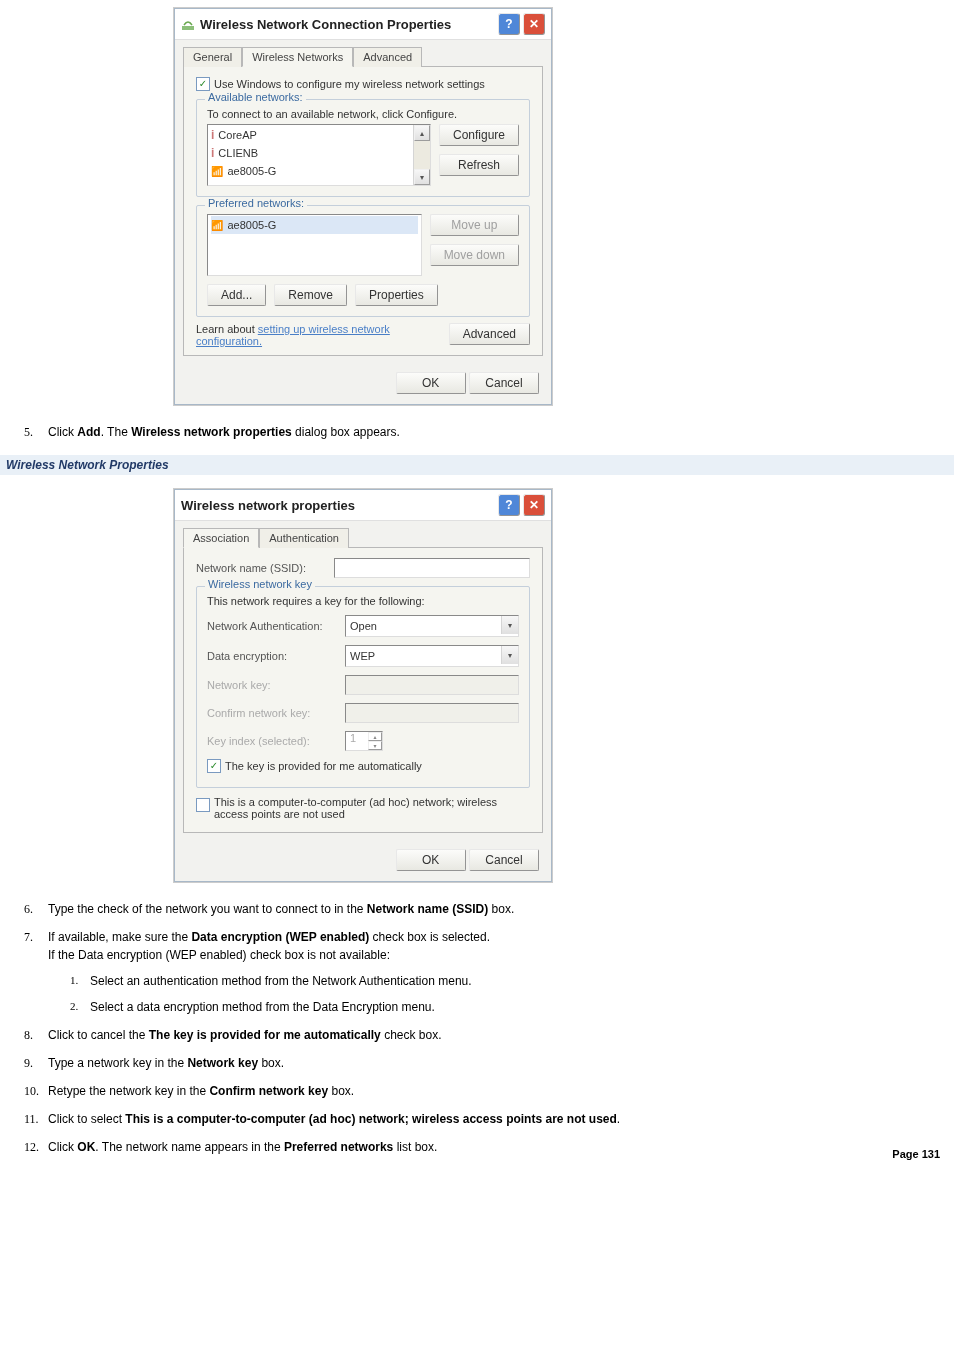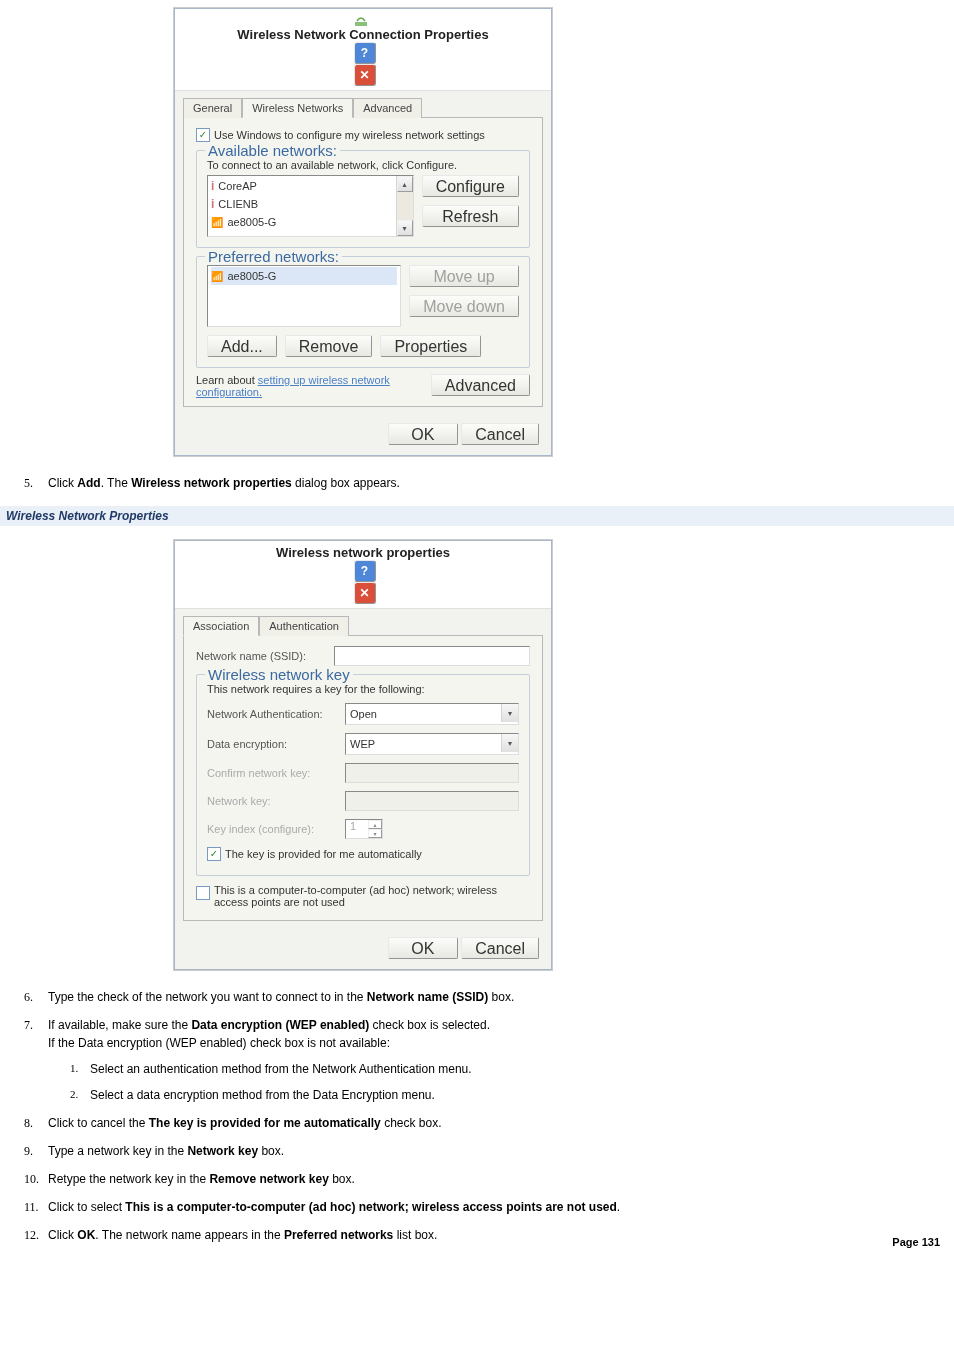--- a/index.html
+++ b/index.html
@@ -17,21 +17,20 @@
     border: 1px solid #a8b8c8;
     background: #f2f2ef;
     box-shadow: 0 0 0 1px #ccc;
   }
   .titlebar {
     display: flex;
     align-items: center;
     padding: 4px 6px;
     background: #fff;
     border-bottom: 1px solid #e0e0e0;
-    flex-direction: column;
   }
   .titlebar .icon {
     width: 14px;
     height: 14px;
     margin-right: 5px;
     display:inline-flex;
     align-items:center;
     justify-content:center;
   }
   .titlebar .title {
@@ -95,21 +94,21 @@
     padding: 8px 10px 10px 10px;
     position: relative;
   }
   .groupbox .legend {
     position: absolute;
     top: -9px;
     left: 8px;
     padding: 0 3px;
     background: #f5f5f0;
     color: #3b6aa0;
-    font-size: 15px;
+    font-size: 11px;
   }
   .checkbox-row {
     display: flex;
     align-items: center;
     gap: 4px;
     margin-bottom: 4px;
   }
   .chk {
     width: 12px;
     height: 12px;
@@ -158,21 +157,21 @@
     height: 18px;
     font-size: 11px;
     color: #333;
   }
   .list-item.sel { background: #dbe7f6; }
   .btn {
     border: 1px outset #e8e8e8;
     background: linear-gradient(#fcfcfa,#e8e8e2);
     padding: 2px 13px;
     font-family: Tahoma, sans-serif;
-    font-size: 16px;
+    font-size: 12px;
     color: #333;
     border-radius: 2px;
     height: 22px;
     box-sizing: border-box;
   }
   .btn.disabled { color: #a0a0a0; }
   .btncol {
     display: flex;
     flex-direction: column;
     gap: 8px;
@@ -399,29 +398,29 @@
         </div>
       </div>
       <div class="formrow">
         <label>Data encryption:</label>
         <div class="combo">
           <span>WEP</span>
           <span class="caret">▾</span>
         </div>
       </div>
       <div class="formrow dis">
+        <label>Network key:</label>
+        <div class="input" style="background:#f0f0ea;"></div>
+      </div>
+      <div class="formrow dis">
         <label>Confirm network key:</label>
         <div class="input" style="background:#f0f0ea;"></div>
       </div>
       <div class="formrow dis">
-        <label>Network key:</label>
-        <div class="input" style="background:#f0f0ea;"></div>
-      </div>
-      <div class="formrow dis">
-        <label>Key index (configure):</label>
+        <label>Key index (selected):</label>
         <div class="spin">
           <span class="val">1</span>
           <div class="spbtn">
               <div>▴</div>
               <div>▾</div>
             </div>
         </div>
       </div>
       <div class="checkbox-row">
         <span class="chk">✓</span>
@@ -456,21 +455,21 @@
   <li>
     <span class="step-num">8.</span>
     <span>Click to cancel the </span><b>The key is provided for me automatically</b><span> check box.</span>
   </li>
   <li>
     <span class="step-num">9.</span>
     <span>Type a network key in the </span><b>Network key</b><span> box.</span>
   </li>
   <li>
     <span class="step-num">10.</span>
-    <span>Retype the network key in the </span><b>Remove network key</b><span> box.</span>
+    <span>Retype the network key in the </span><b>Confirm network key</b><span> box.</span>
   </li>
   <li>
     <span class="step-num">11.</span>
     <span>Click to select </span><b>This is a computer-to-computer (ad hoc) network; wireless access points are not used</b><span>.</span>
   </li>
   <li style="margin-bottom:0;">
     <span class="step-num">12.</span>
     <span>Click </span><b>OK</b><span>. The network name appears in the </span><b>Preferred networks</b><span> list box.</span>
     <span class="page-footer" style="float:right;margin-left:8px;">Page 131</span>
   </li>

